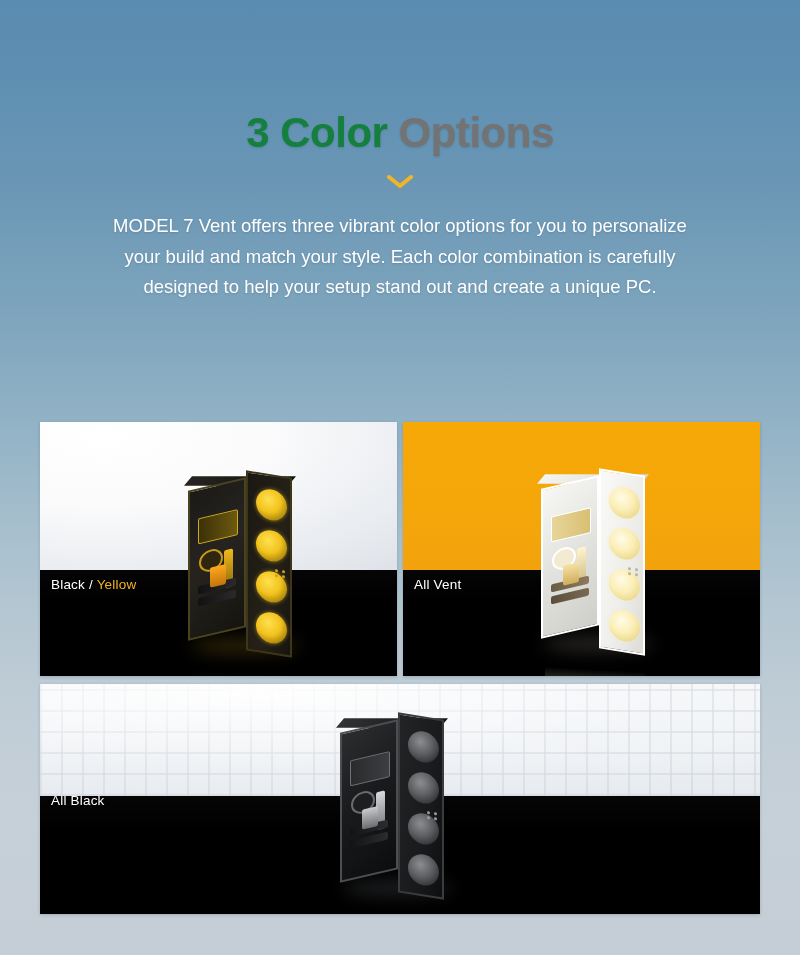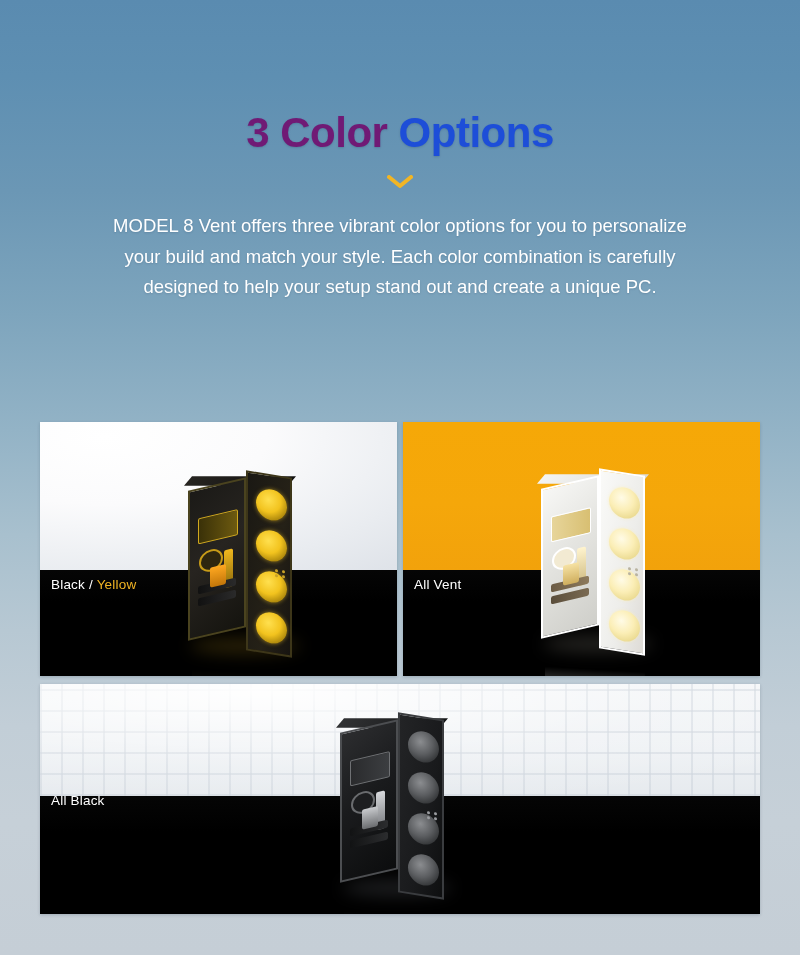--- a/index.html
+++ b/index.html
@@ -32,22 +32,22 @@
     text-align: center;
   }
 
   .title {
     font-size: 42px;
     font-weight: bold;
     letter-spacing: -0.5px;
     line-height: 1.0;
     text-shadow: 0 1px 2px rgba(40,70,95,0.25);
   }
-  .title .accent { color: #701a75; }
-  .title .plain  { color: #1d4ed8; }
+  .title .accent { color: #15803d; }
+  .title .plain  { color: #737373; }
 
   .chevron-wrap {
     margin-top: 19px;
     height: 16px;
     display: flex;
     justify-content: center;
     align-items: center;
   }
   .chevron {
     width: 26px;
@@ -318,21 +318,21 @@
     <span class="accent">3 Color </span><span class="plain">Options</span>
   </div>
 
   <div class="chevron-wrap">
     <svg class="chevron" viewBox="0 0 26 13">
       <path d="M2 2 L13 11 L24 2" fill="none" stroke="#f2b524" stroke-width="4" stroke-linecap="round" stroke-linejoin="round"></path>
     </svg>
   </div>
 
   <div class="intro">
-    <p>MODEL 8 Vent offers three vibrant color options for you to personalize your build and match your style. Each color combination is carefully designed to help your setup stand out and create a unique PC.</p>
+    <p>MODEL 7 Vent offers three vibrant color options for you to personalize your build and match your style. Each color combination is carefully designed to help your setup stand out and create a unique PC.</p>
   </div>
 </div>
 
 <div class="gallery">
 
   <div class="row">
 
     <div class="card half">
       <div class="scene white"></div>
       <div class="floor"></div>

